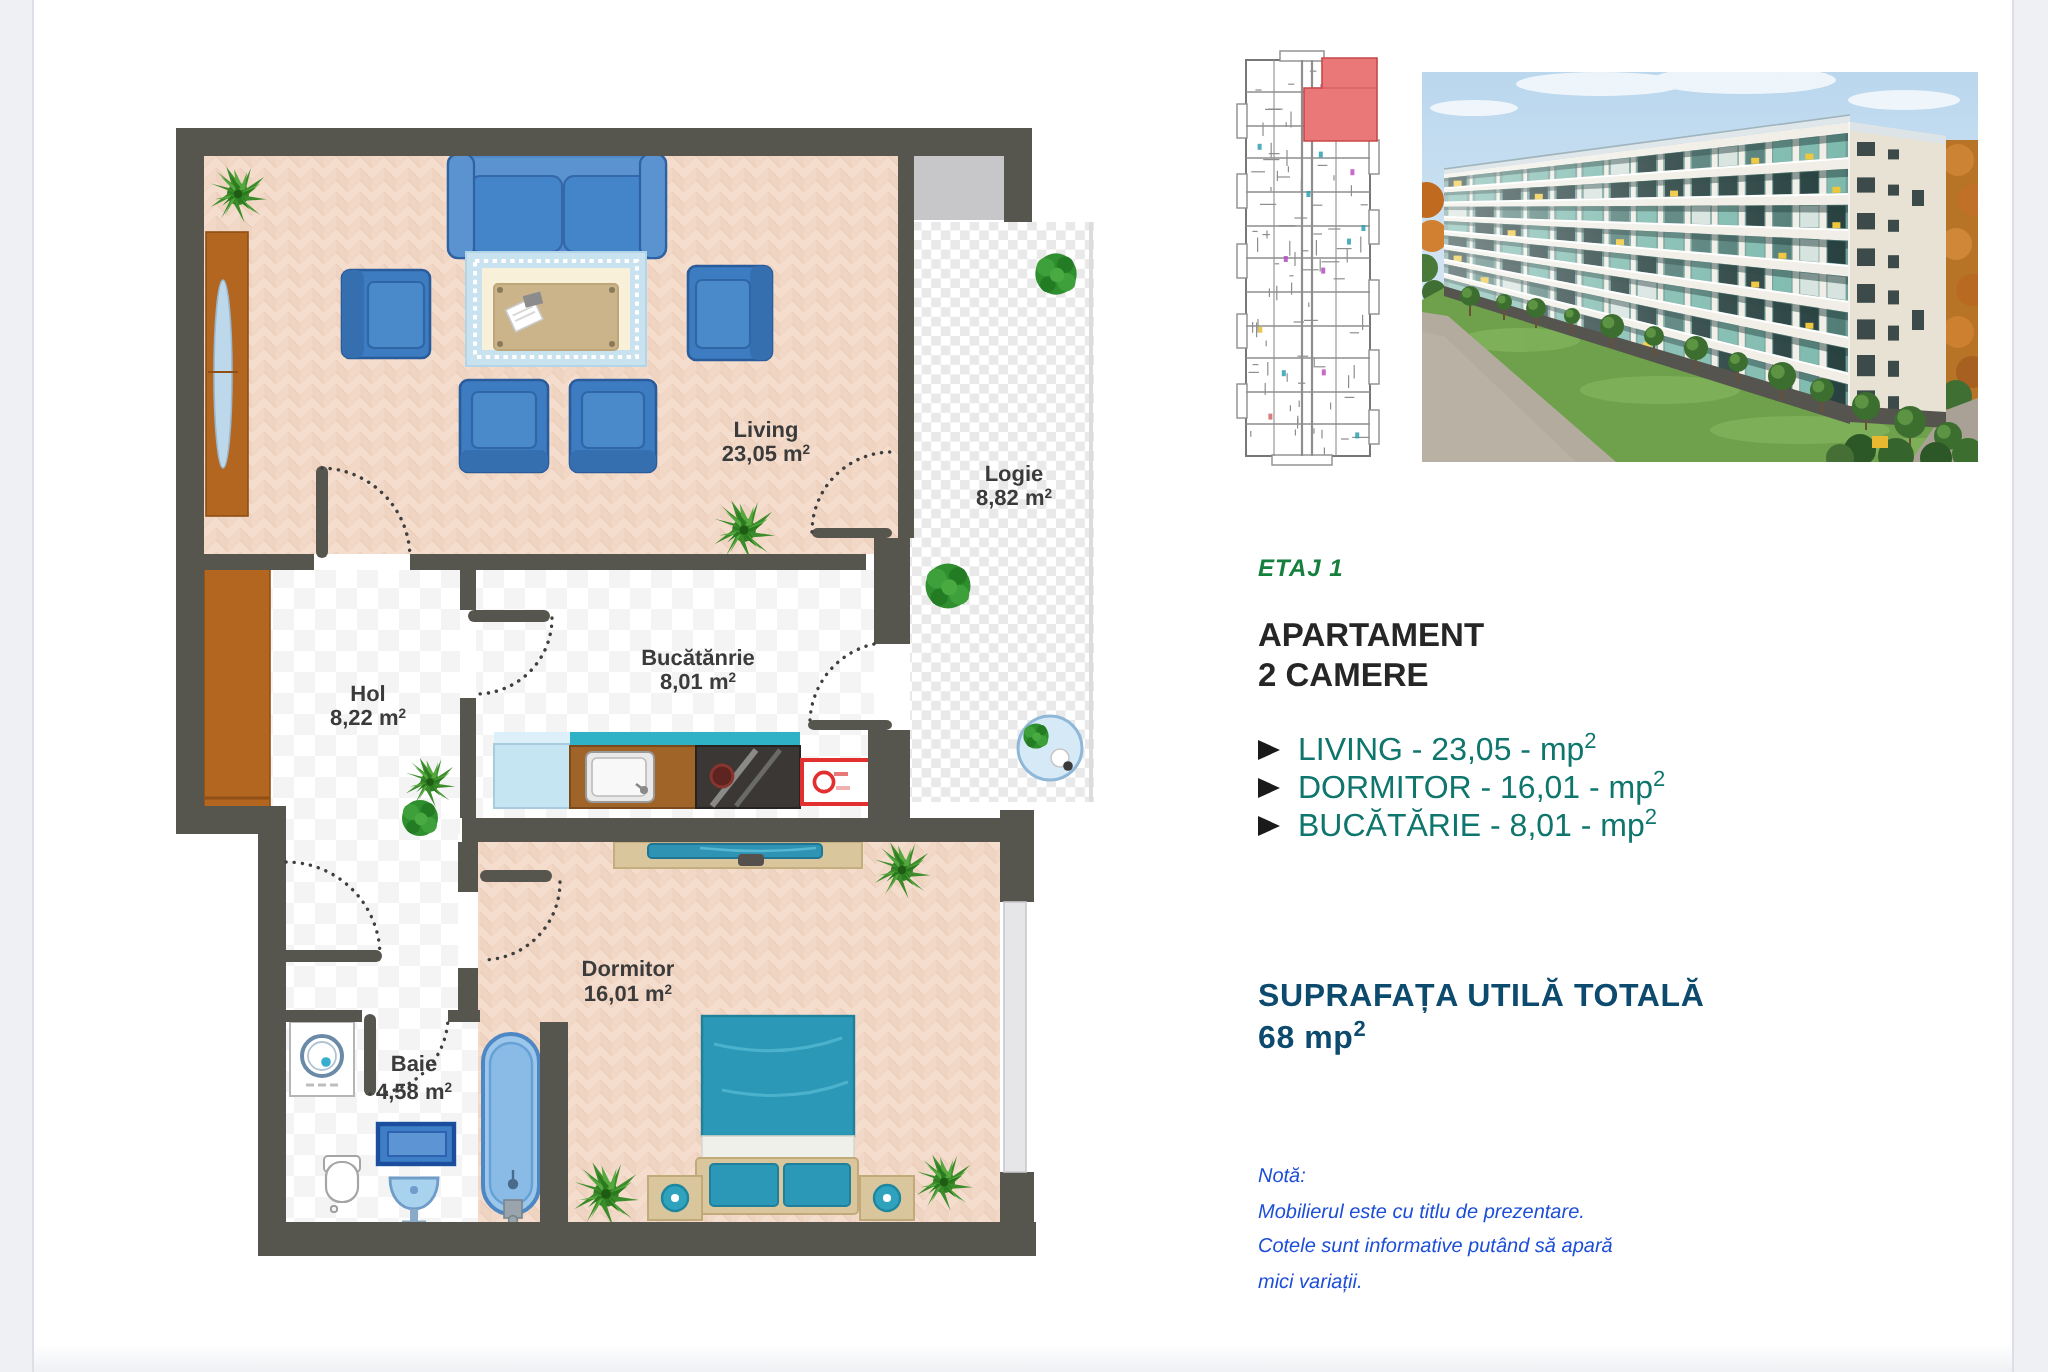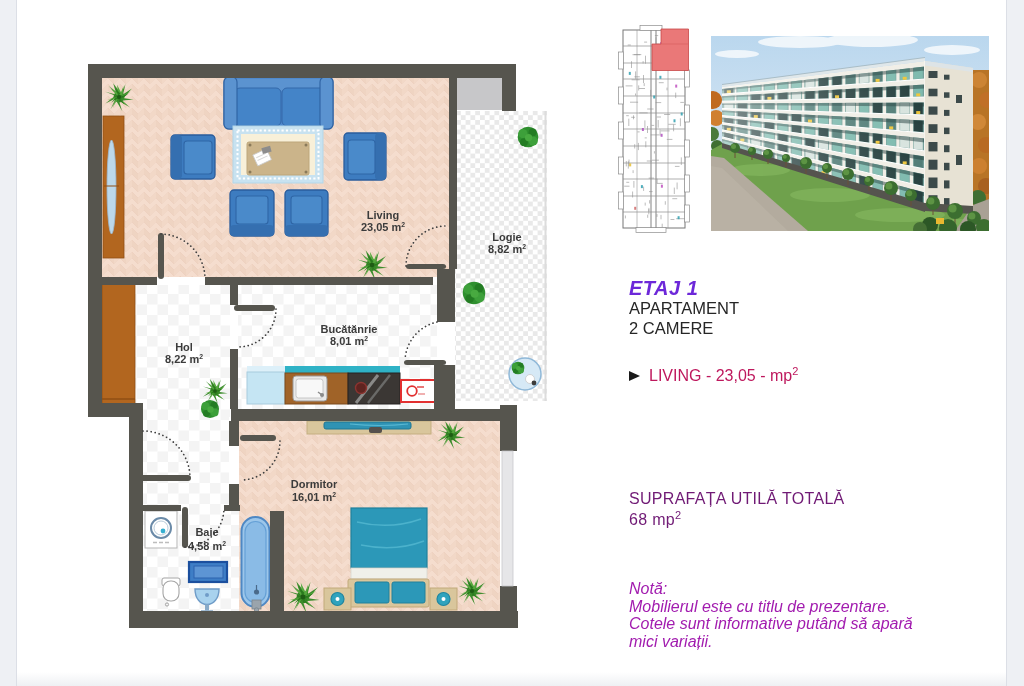--- a/index.html
+++ b/index.html
@@ -856,23 +856,25 @@
 <circle cx="930" cy="225" r="8" fill="#2c5726"></circle>
 <circle cx="948" cy="228" r="9" fill="#35652c"></circle>
 <circle cx="968" cy="229" r="8" fill="#2c5726"></circle>
 <circle cx="984" cy="227" r="8" fill="#3c6e30"></circle>
 <circle cx="920" cy="229" r="7" fill="#456f35"></circle>
 <rect x="936" y="218" width="8" height="6" fill="#e8b830"></rect>
 </g>
 </g>
 </svg>
 
-<div class="abs" style="left:629px;top:277px;font-size:20px;font-weight:bold;font-style:italic;color:#6d28d9;letter-spacing:0.5px;">ETAJ 1</div>
-
-<div class="abs" style="left:629px;top:299px;font-size:16.5px;font-weight:normal;color:#262626;line-height:19.5px;">APARTAMENT<br>2 CAMERE</div>
-
-<div class="abs" style="left:629px;top:366px;font-size:16px;color:#be185d;line-height:19.2px;white-space:nowrap;">
+<div class="abs" style="left:629px;top:277px;font-size:12px;font-weight:bold;font-style:italic;color:#15803d;letter-spacing:0.5px;">ETAJ 1</div>
+
+<div class="abs" style="left:629px;top:309px;font-size:16.5px;font-weight:bold;color:#262626;line-height:19.5px;">APARTAMENT<br>2 CAMERE</div>
+
+<div class="abs" style="left:629px;top:366px;font-size:16px;color:#0f766e;line-height:19.2px;white-space:nowrap;">
 <div><span style="display:inline-block;width:0;height:0;border-left:11px solid #1a1a1a;border-top:5.5px solid transparent;border-bottom:5.5px solid transparent;margin-right:9px;"></span>LIVING - 23,05 - mp<sup class="s">2</sup></div>
+<div><span style="display:inline-block;width:0;height:0;border-left:11px solid #1a1a1a;border-top:5.5px solid transparent;border-bottom:5.5px solid transparent;margin-right:9px;"></span>DORMITOR - 16,01 - mp<sup class="s">2</sup></div>
+<div><span style="display:inline-block;width:0;height:0;border-left:11px solid #1a1a1a;border-top:5.5px solid transparent;border-bottom:5.5px solid transparent;margin-right:9px;"></span>BUCĂTĂRIE - 8,01 - mp<sup class="s">2</sup></div>
 </div>
 
-<div class="abs" style="left:629px;top:489px;font-size:16px;font-weight:normal;color:#701a75;line-height:20.5px;letter-spacing:0.3px;">SUPRAFAȚA UTILĂ TOTALĂ<br>68 mp<sup class="s">2</sup></div>
-
-<div class="abs" style="left:629px;top:580px;font-size:16px;font-style:italic;color:#a21caf;line-height:17.6px;">Notă:<br>Mobilierul este cu titlu de prezentare.<br>Cotele sunt informative putând să apară<br>mici variații.</div>
+<div class="abs" style="left:629px;top:489px;font-size:16px;font-weight:bold;color:#0c4a6e;line-height:20.5px;letter-spacing:0.3px;">SUPRAFAȚA UTILĂ TOTALĂ<br>68 mp<sup class="s">2</sup></div>
+
+<div class="abs" style="left:629px;top:580px;font-size:10px;font-style:italic;color:#1d4ed8;line-height:17.6px;">Notă:<br>Mobilierul este cu titlu de prezentare.<br>Cotele sunt informative putând să apară<br>mici variații.</div>
 
 </body></html>

